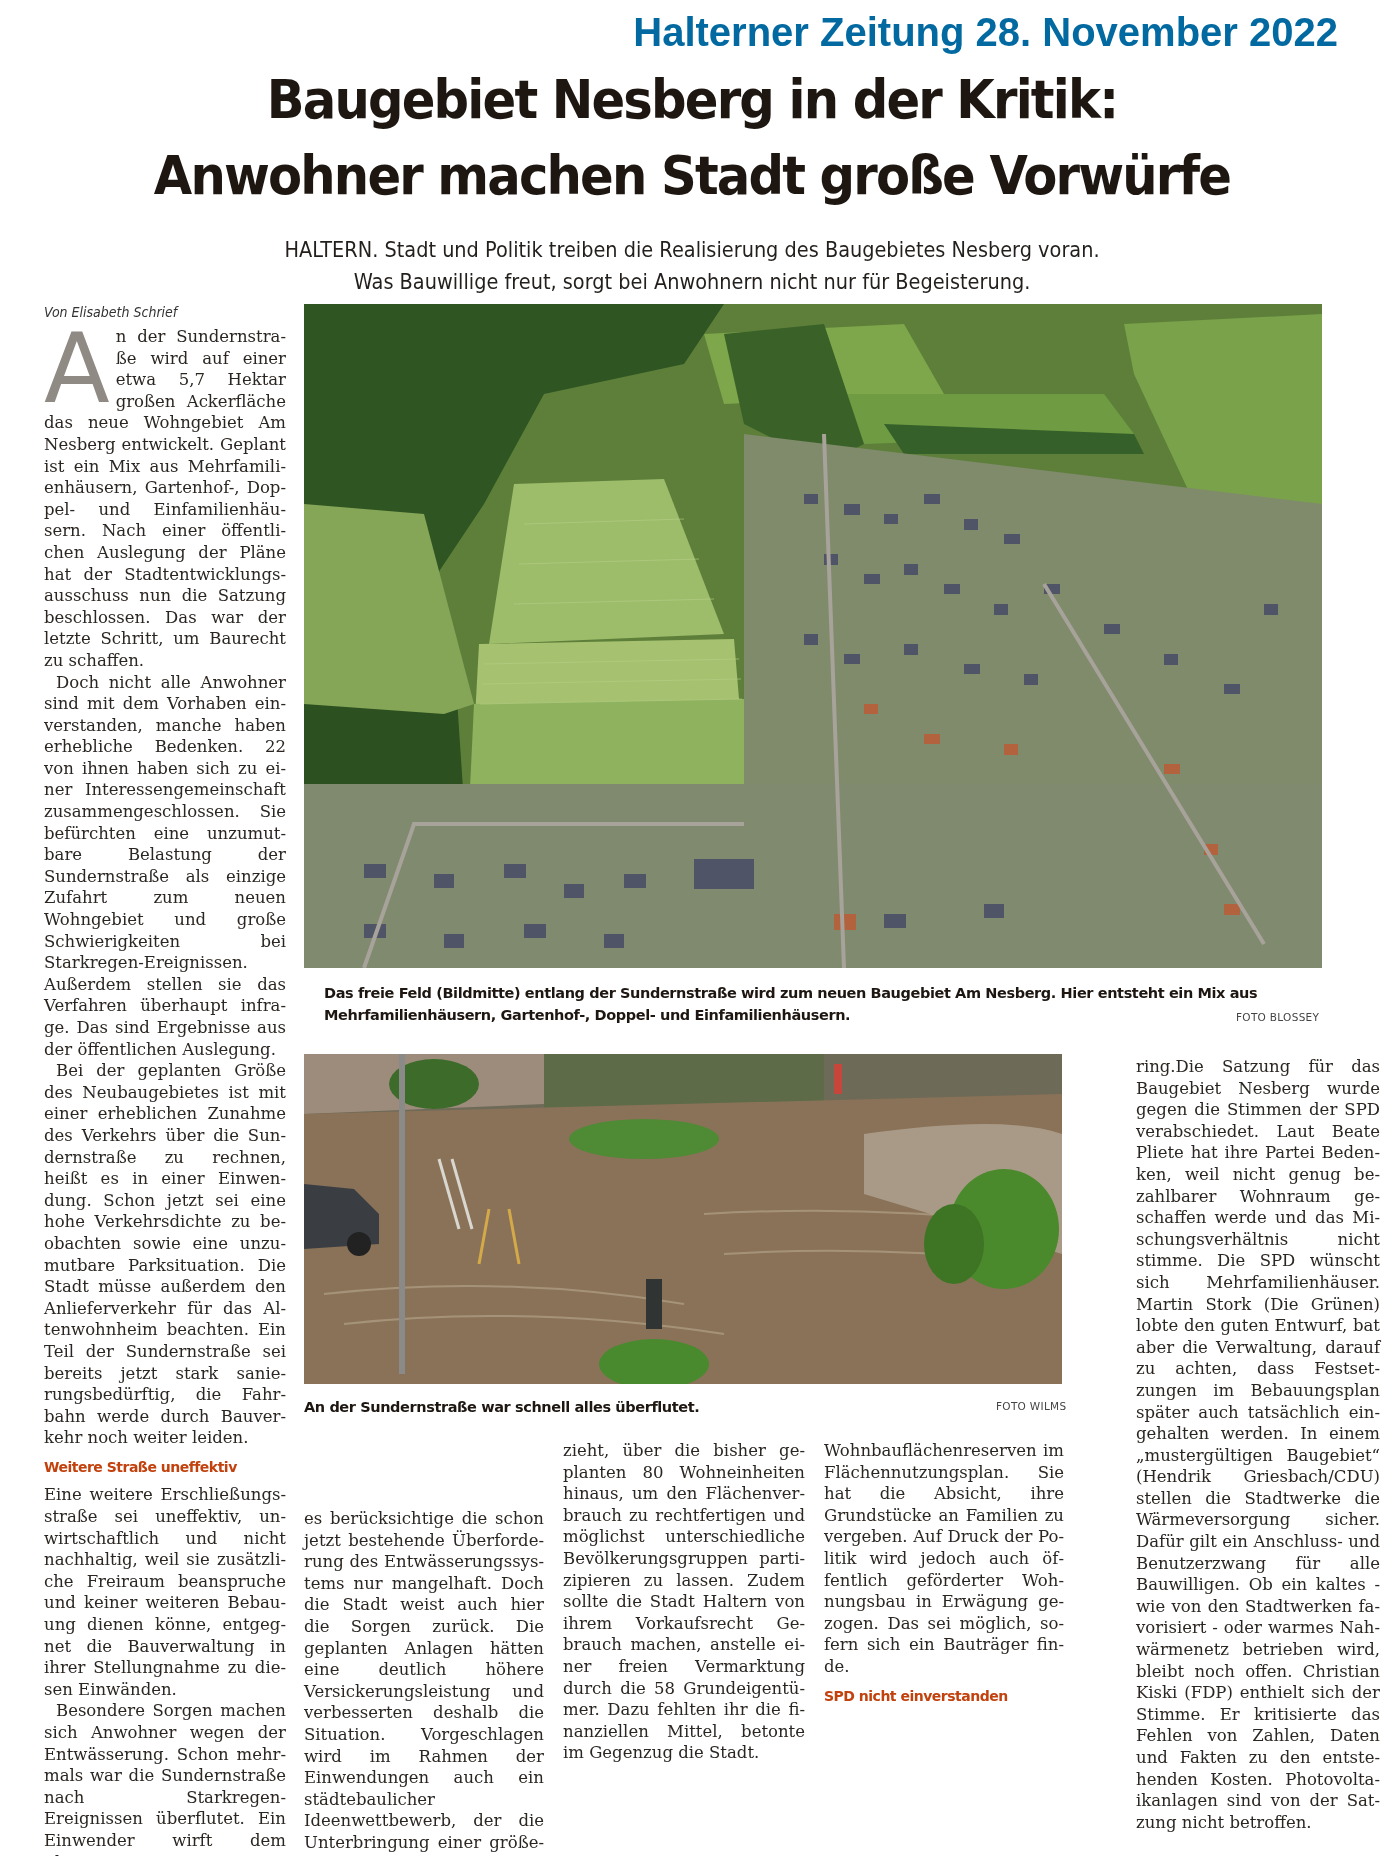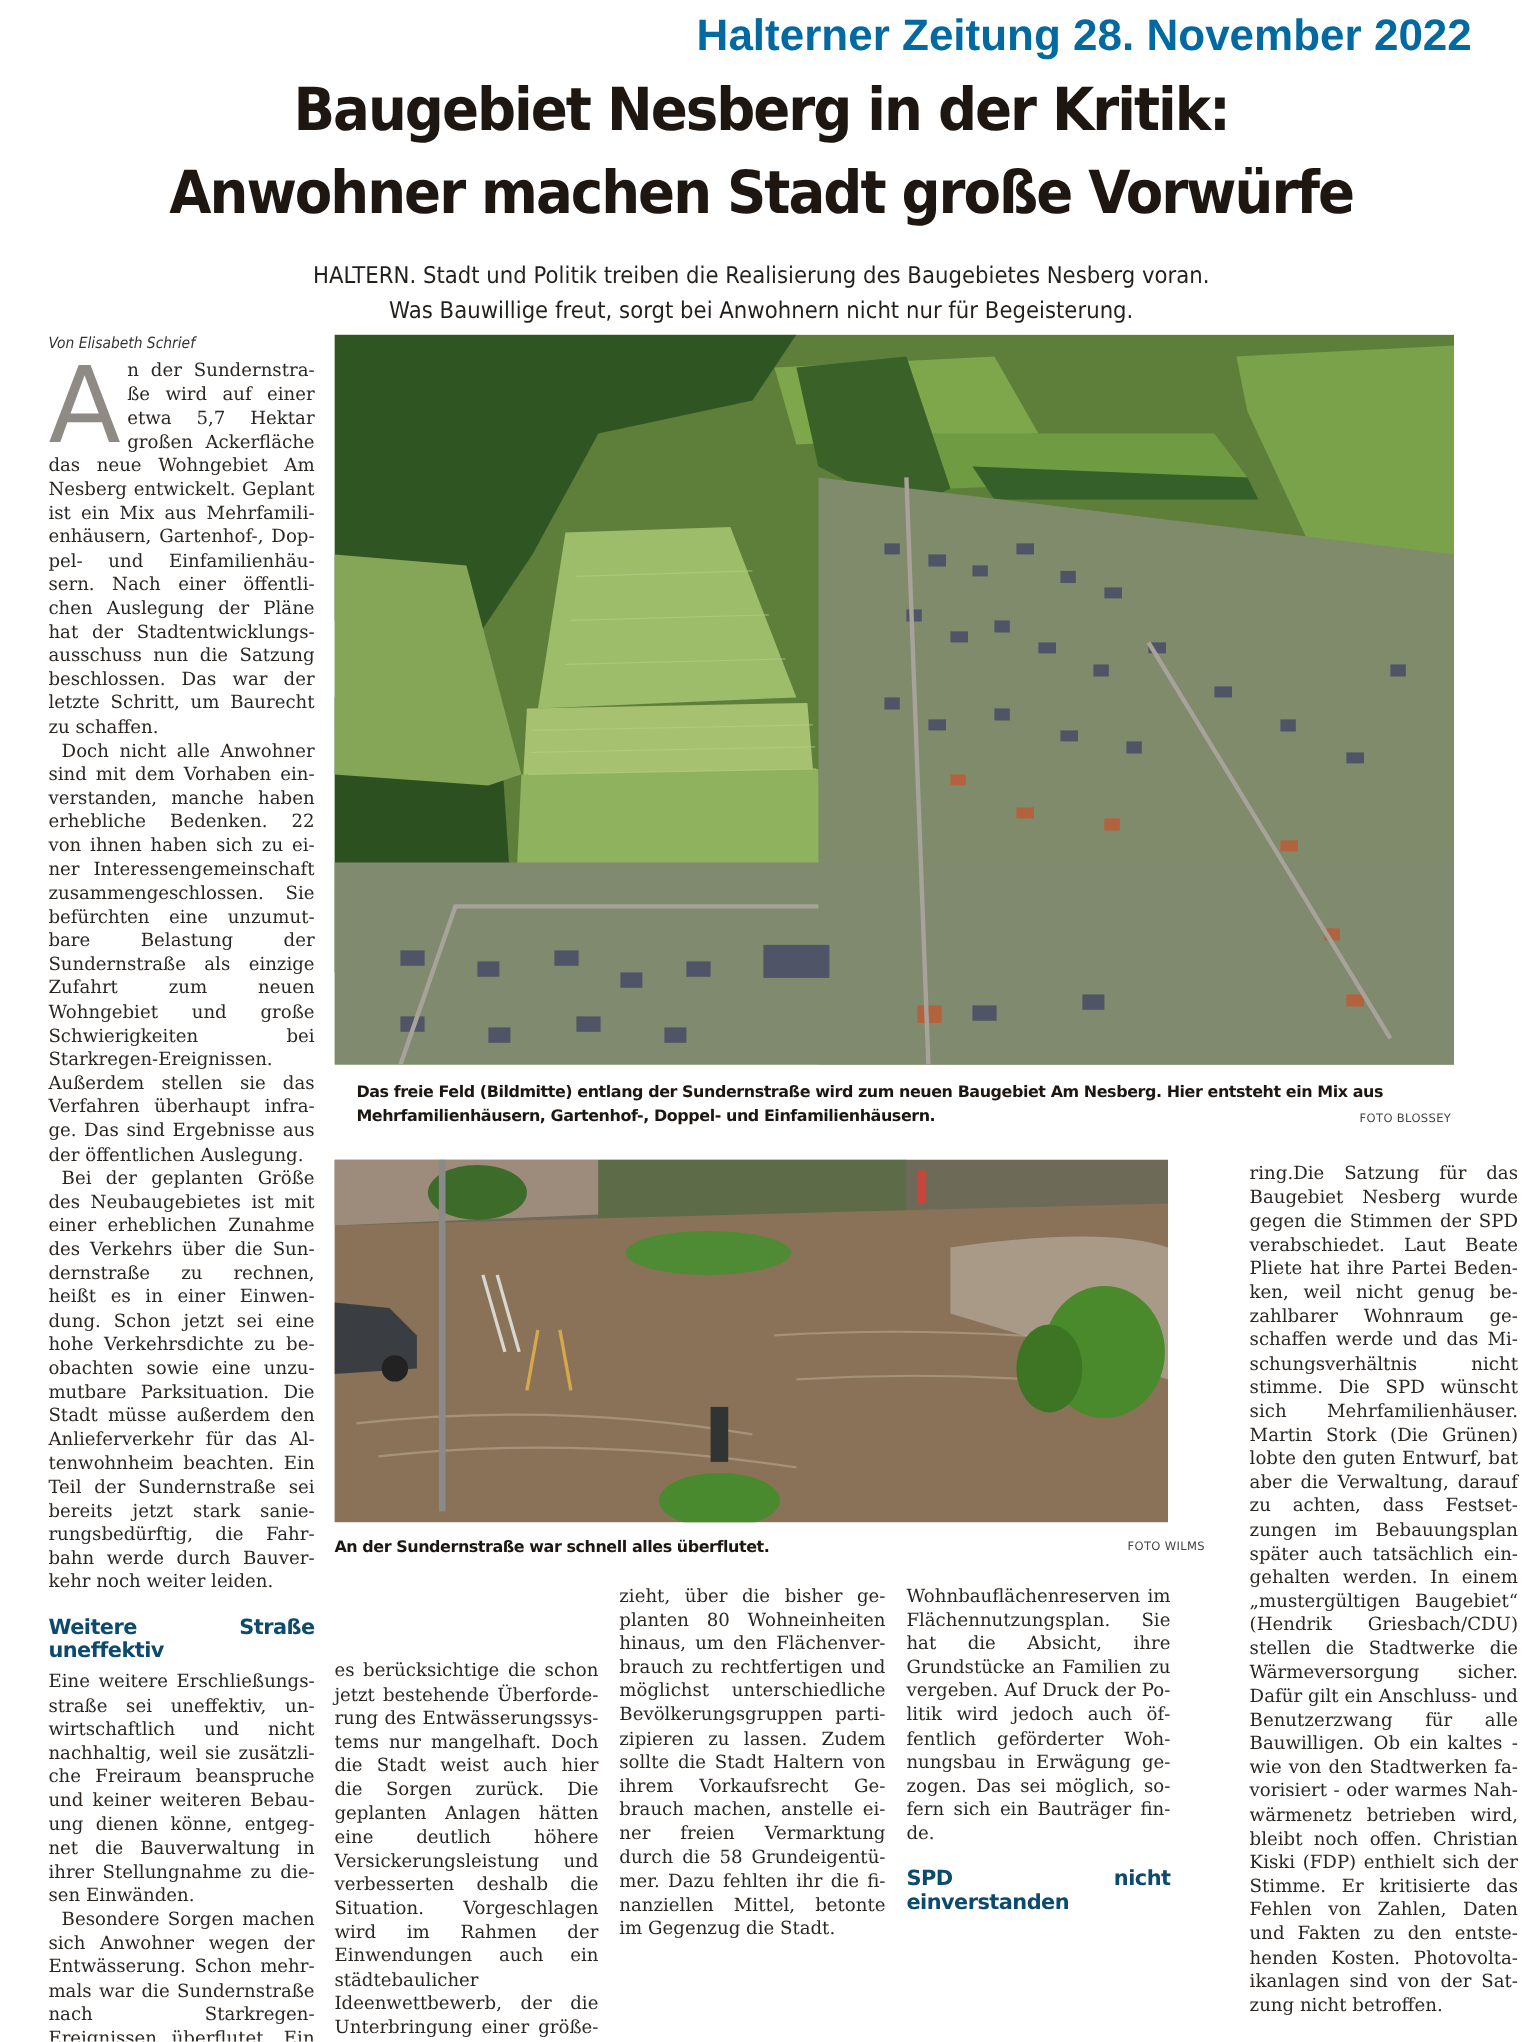--- a/index.html
+++ b/index.html
@@ -5,21 +5,21 @@
   html, body { margin: 0; padding: 0; background: #ffffff; }
   body { width: 1384px; height: 1856px; position: relative; overflow: hidden; color: #231f1c; }
   .abs { position: absolute; }
   .sourceline { left: 0; top: 10px; width: 1338px; text-align: right; font-family: "Liberation Sans", sans-serif; font-weight: bold; font-size: 40px; color: #0369a1; letter-spacing: 0px; }
   .headline { left: 0; top: 62px; width: 1384px; text-align: center; font-family: "DejaVu Sans", sans-serif; font-weight: bold; font-size: 54px; line-height: 76px; color: #1e1711; letter-spacing: -2px; transform: scaleX(0.92); transform-origin: center top; }
   .lead { left: 0; top: 234px; width: 1384px; text-align: center; font-family: "DejaVu Sans", sans-serif; font-size: 21px; line-height: 32px; color: #231f1c; transform: scaleX(0.92); transform-origin: center top; }
   .byline { left: 44px; top: 304px; font-family: "DejaVu Sans", sans-serif; font-style: italic; font-size: 14px; color: #333; transform: scaleX(0.9); transform-origin: left top; }
   .col { font-family: "DejaVu Serif", serif; font-size: 16.5px; line-height: 21.6px; text-align: justify; color: #2b2622; hyphens: manual; }
   .col p { margin: 0; text-indent: 12px; }
   .col p.noindent { text-indent: 0; }
-  .col h3 { font-family: "DejaVu Sans", sans-serif; font-weight: bold; font-size: 19px; margin: 20px 0 6px 0; color: #0c4a6e; letter-spacing: -0.5px; }
+  .col h3 { font-family: "DejaVu Sans", sans-serif; font-weight: bold; font-size: 14px; margin: 8px 0 6px 0; color: #c2410c; letter-spacing: -0.5px; }
   .dropcap { float: left; font-family: "DejaVu Sans", sans-serif; font-size: 96px; line-height: 78px; color: #8f8a84; margin: 4px 6px -2px 0; font-weight: normal; }
   .caption { font-family: "DejaVu Sans", sans-serif; font-weight: bold; font-size: 14.5px; line-height: 22px; color: #1e1711; letter-spacing: -0.4px; }
   .credit { font-family: "DejaVu Sans", sans-serif; font-size: 10.5px; color: #444; letter-spacing: 0.3px; }
   .photo { overflow: hidden; }
   svg { display: block; }
 </style>
 </head>
 <body>
 
 <div class="abs sourceline">Halterner Zeitung 28. November 2022</div>
@@ -167,21 +167,21 @@
         <line x1="205" y1="155" x2="215" y2="210"></line>
       </g>
 
     <rect x="530" y="10" width="8" height="30" fill="#c6463b"></rect>
 
     <rect x="342" y="225" width="16" height="50" fill="#303432"></rect>
   </svg>
 </div>
 
 <div class="abs caption" style="left:304px; top:1396px; width:600px;">An der Sundernstraße war schnell alles überflutet.</div>
-<div class="abs credit" style="left:1025px; top:1400px;">FOTO WILMS</div>
+<div class="abs credit" style="left:996px; top:1400px;">FOTO WILMS</div>
 
 <div class="abs col" style="left:304px; top:1508px; width:240px;">
   <p class="noindent">es berücksichtige die schon jetzt bestehende Überforde­rung des Entwässerungssys­tems nur mangelhaft. Doch die Stadt weist auch hier die Sorgen zurück. Die geplan­ten Anlagen hätten eine deutlich höhere Versicke­rungsleistung und verbes­serten deshalb die Situation. Vorgeschlagen wird im Rah­men der Einwendungen auch ein städtebaulicher Ideenwettbewerb, der die Unterbringung einer größe­ren Zahl von Wohnungsu­chenden trotz reduzierten Flächenverbrauchs einbe­</p>
 </div>
 
 <div class="abs col" style="left:563px; top:1440px; width:242px;">
   <p class="noindent">zieht, über die bisher ge­planten 80 Wohneinheiten hinaus, um den Flächenver­brauch zu rechtfertigen und möglichst unterschiedliche Bevölkerungsgruppen parti­zipieren zu lassen. Zudem sollte die Stadt Haltern von ihrem Vorkaufsrecht Ge­brauch machen, anstelle ei­ner freien Vermarktung durch die 58 Grundeigentü­mer. Dazu fehlten ihr die fi­nanziellen Mittel, betonte im Gegenzug die Stadt.</p>
 </div>
 
 <div class="abs col" style="left:824px; top:1440px; width:240px;">

